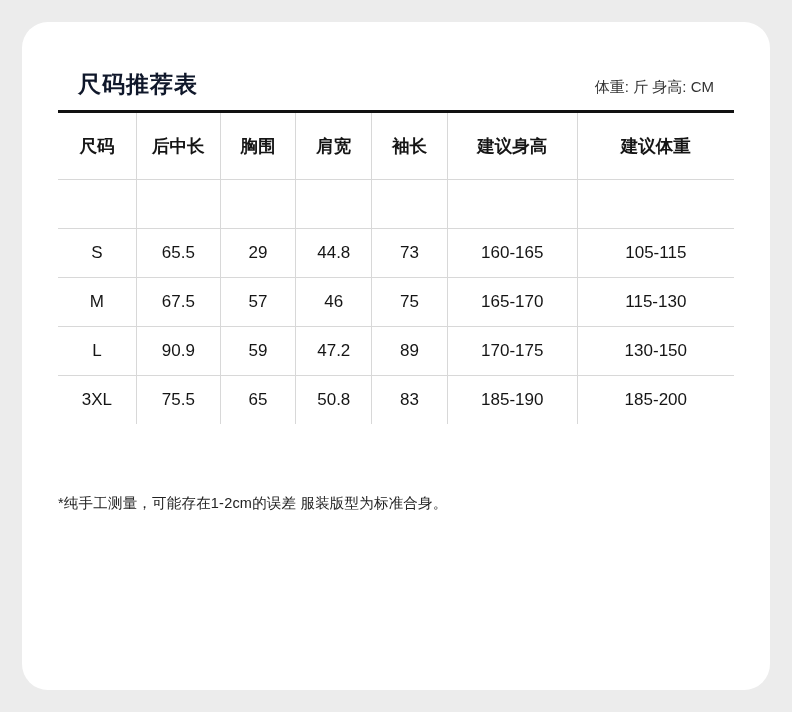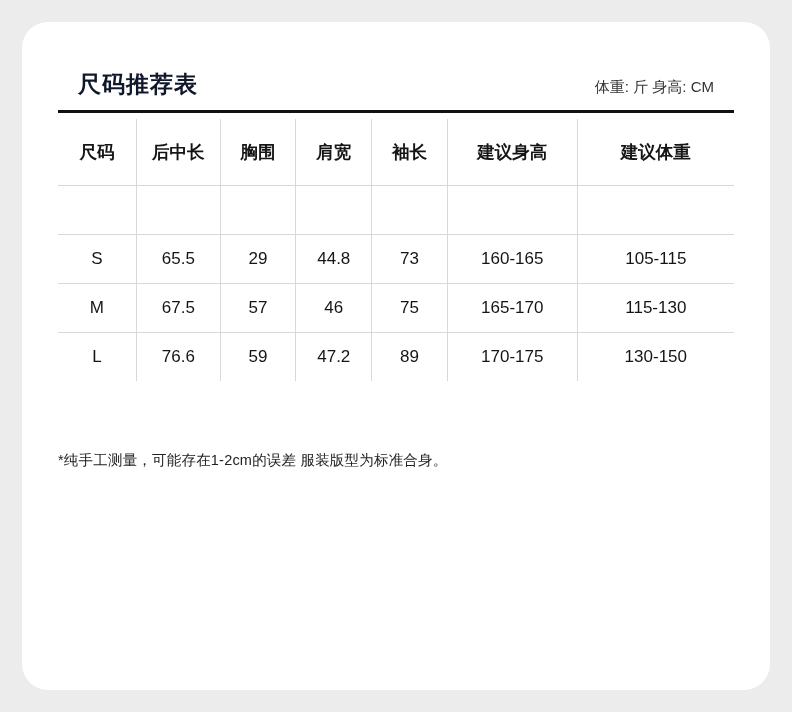--- a/index.html
+++ b/index.html
@@ -55,21 +55,21 @@
   }
   .rule {
     height: 3px;
     background: #111111;
     margin: 8px 0 0 0;
   }
   table.size-table {
     width: 100%;
     border-collapse: collapse;
     table-layout: fixed;
-    margin-top: 6px;
+    margin-top: 0;
   }
   table.size-table th,
   table.size-table td {
     text-align: center;
     font-weight: normal;
     color: #151515;
   }
   table.size-table th {
     font-size: 17.5px;
     font-weight: bold;
@@ -173,26 +173,35 @@
           <td>M</td>
           <td>67.5</td>
           <td>57</td>
           <td>46</td>
           <td>75</td>
           <td>165-170</td>
           <td>115-130</td>
         </tr>
         <tr>
           <td>L</td>
-          <td>76.6</td>
+          <td>90.9</td>
           <td>59</td>
           <td>47.2</td>
           <td>89</td>
           <td>170-175</td>
           <td>130-150</td>
         </tr>
+        <tr>
+          <td>3XL</td>
+          <td>75.5</td>
+          <td>65</td>
+          <td>50.8</td>
+          <td>83</td>
+          <td>185-190</td>
+          <td>185-200</td>
+        </tr>
       </tbody>
     </table>
 
     <div class="note">*纯手工测量，可能存在1-2cm的误差 服装版型为标准合身。</div>
 
   </div>
 </div>
 
 </body></html>

